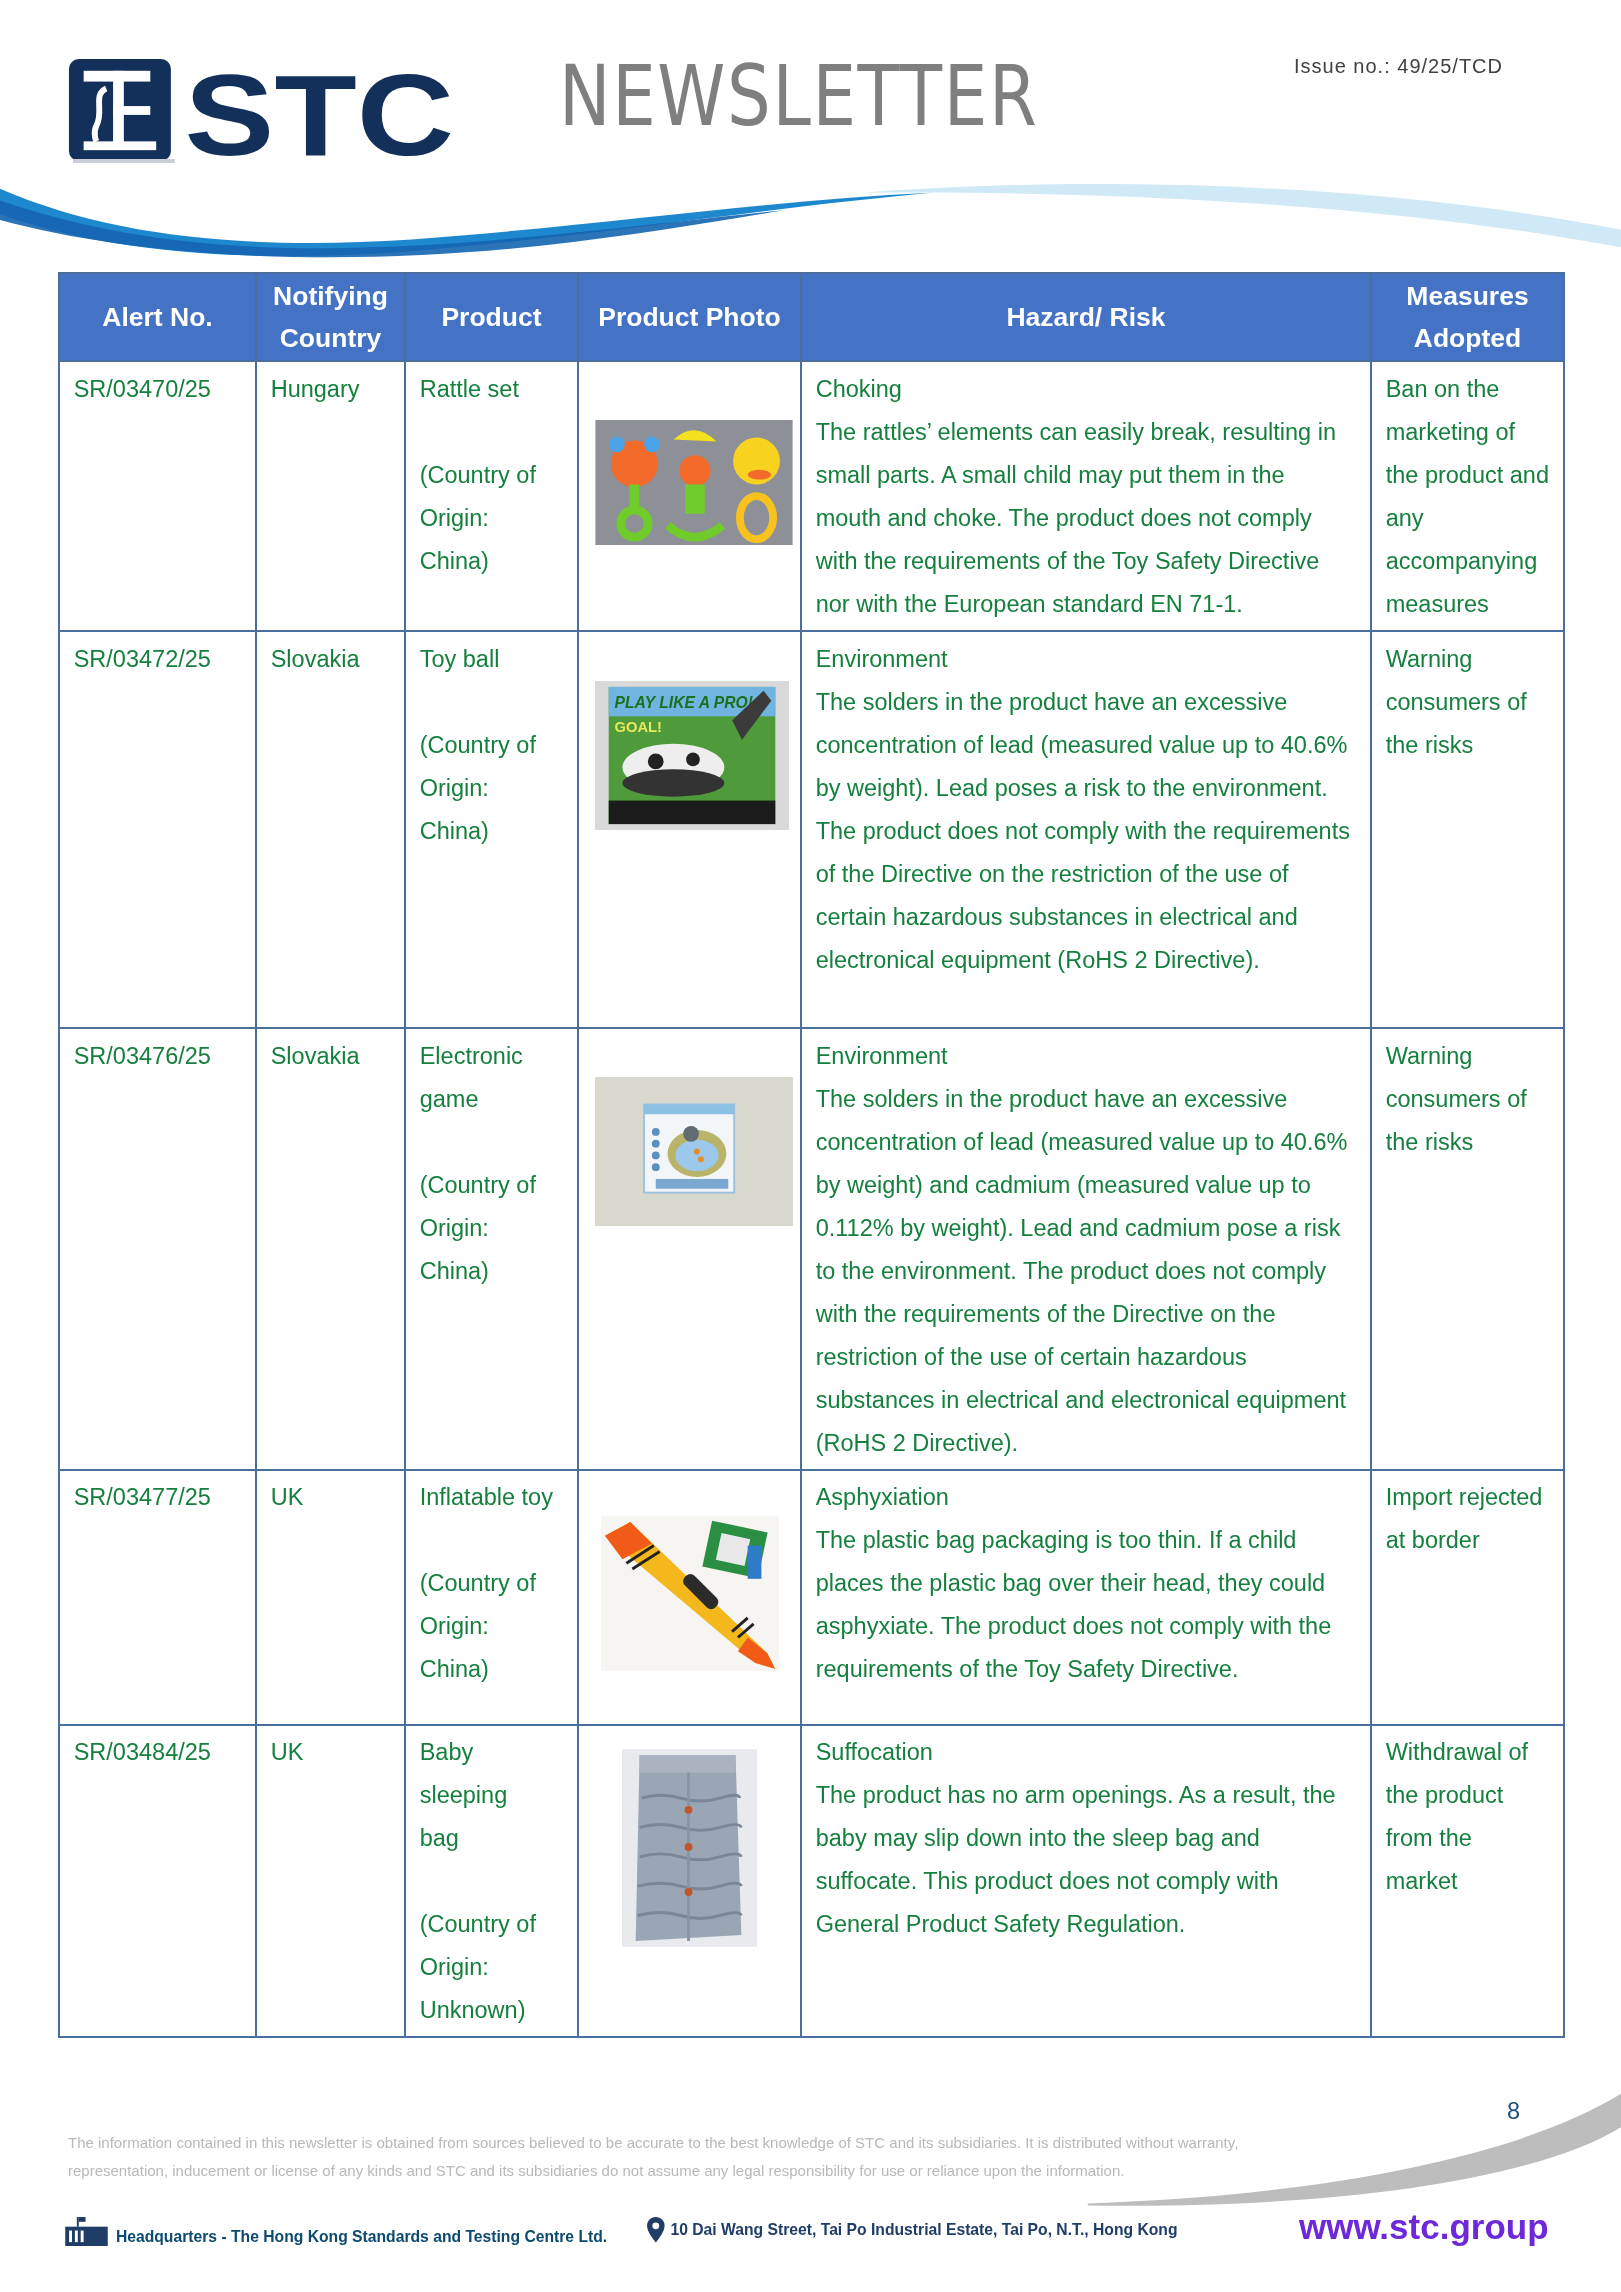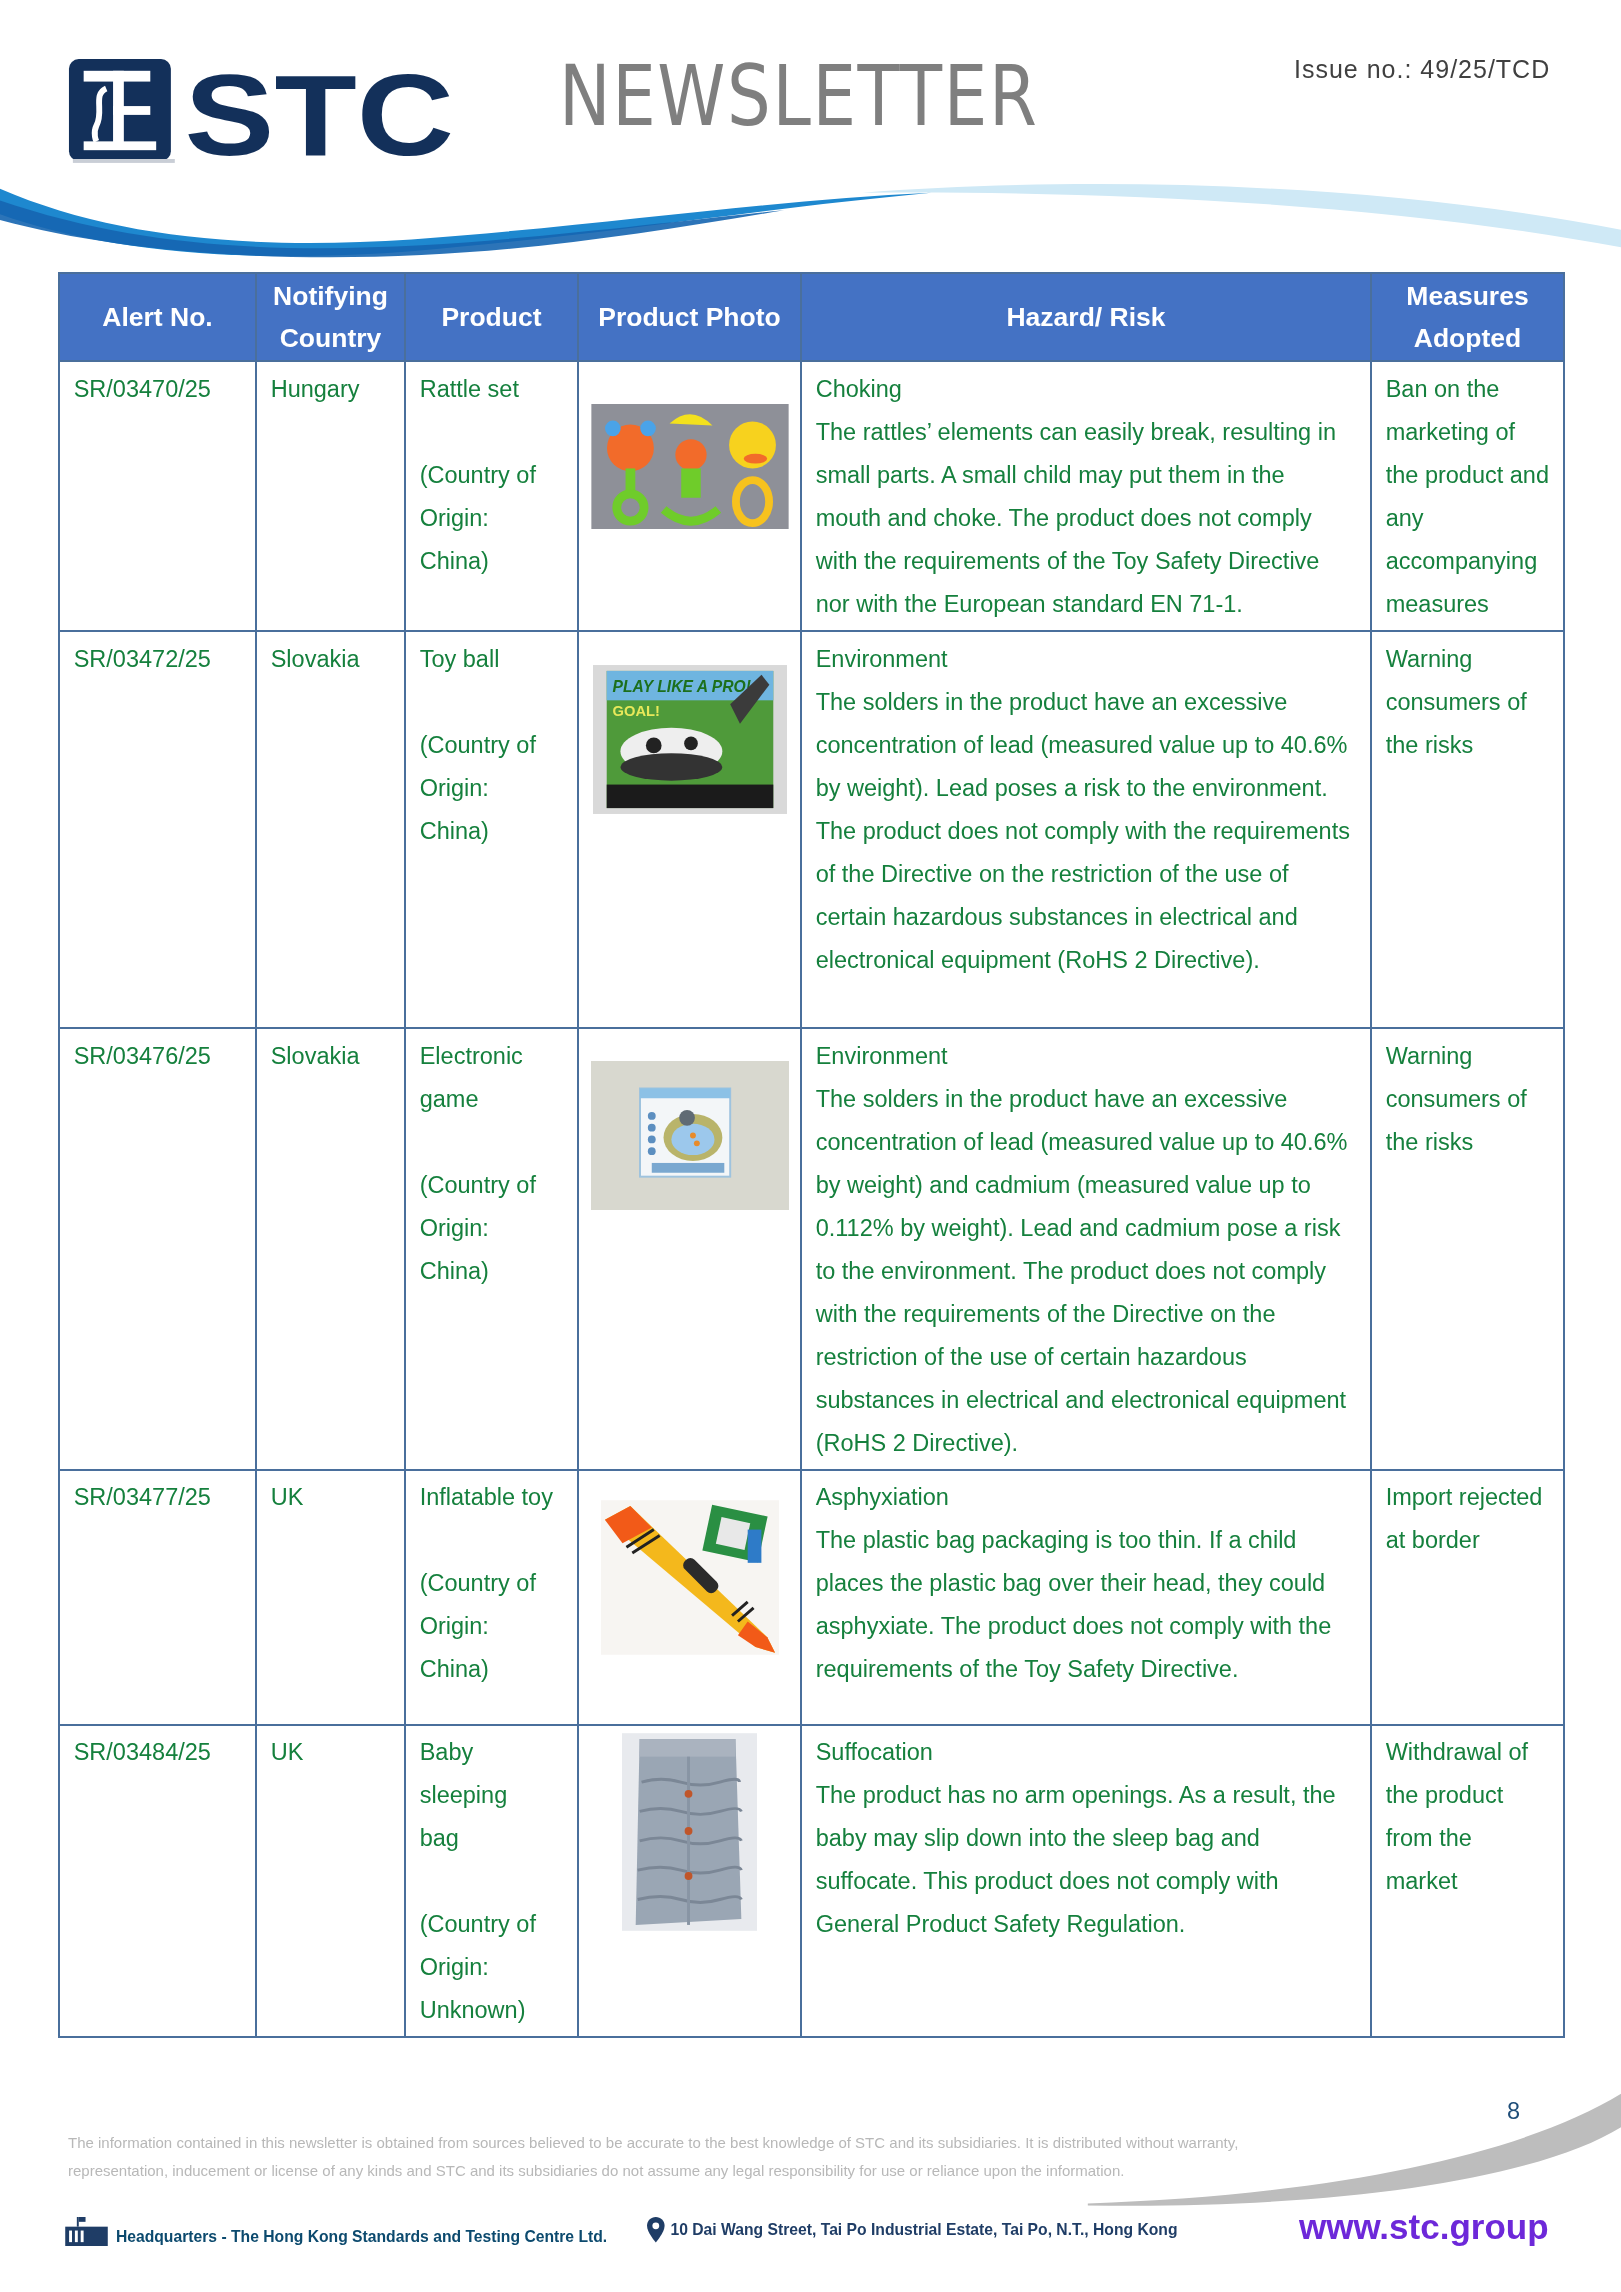--- a/index.html
+++ b/index.html
@@ -4,31 +4,31 @@
 <style>
   html, body { margin:0; padding:0; background:#fff; }
   body { width:1621px; height:2293px; position:relative; overflow:hidden;
          font-family:"Liberation Sans", sans-serif; color:#1f4e79; }
   .abs { position:absolute; }
 
   
   #logo { left:67px; top:57px; width:392px; height:106px; }
   #newsletter-title { left:559px; top:47px; font-size:84px; color:#7f7f7f; letter-spacing:2px;
     font-family:"DejaVu Sans", sans-serif; font-weight:normal; transform:scaleX(0.82); transform-origin:left top; }
-  #issue-no { left:1294px; top:55px; font-size:25px; color:#404040; letter-spacing:1px; }
+  #issue-no { left:1294px; top:55px; font-size:20px; color:#404040; letter-spacing:1px; }
   #swoosh { left:0; top:181px; width:1621px; height:78px; }
 
   
   table#alerts { position:absolute; left:58px; top:272px; width:1506px; border-collapse:collapse;
     table-layout:fixed; font-size:23.5px; }
   #alerts th, #alerts td { border:2px solid #4a6f9c; vertical-align:top; padding:0; }
   #alerts th { background:#4472c4; color:#fff; font-weight:bold; font-size:26.5px; text-align:center;
     vertical-align:middle; line-height:42px; height:86px; }
   #alerts td { color:#15803d; line-height:43px; padding:5.9px 13.7px 3.9px 13.7px; }
-  #alerts td.photo { text-align:center; padding:0; }
+  #alerts td.photo { text-align:center; padding:16px; }
   .b { font-weight:normal; }
   .blank { display:block; height:43px; }
   .photo-box { margin:0 auto; display:block; }
 
   
   #page-number { left:1507px; top:2098px; font-size:23.5px; color:#1f4e79; }
   #disclaimer { left:68px; top:2129px; width:1225px; font-size:15px; color:#b8b8b8; line-height:28px; }
   #footer-swoosh { left:1029px; top:2088px; width:592px; height:137px; }
   #hq { left:63px; top:2217px; font-size:15.7px; font-weight:bold; color:#0c4a6e; display:flex; align-items:flex-end; }
   #addr { left:647px; top:2217px; font-size:15.7px; font-weight:bold; color:#1f3d66; display:flex; align-items:center; }

